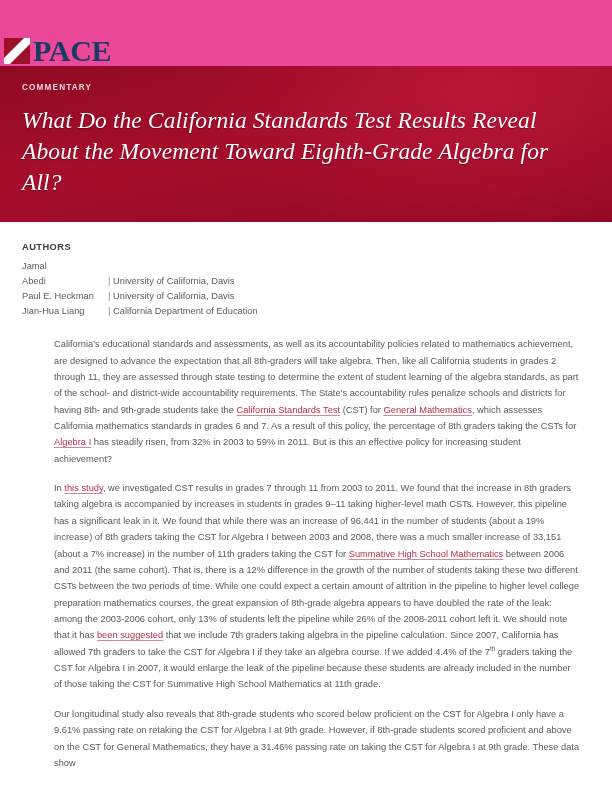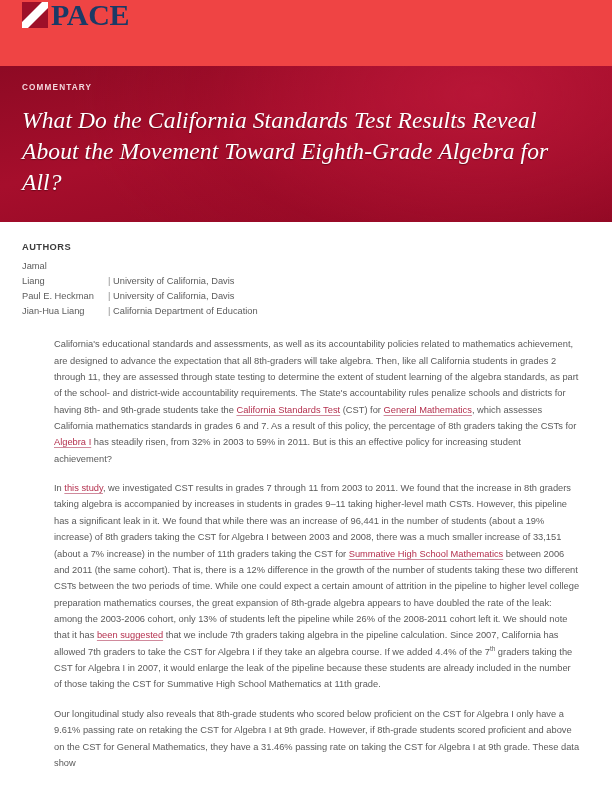--- a/index.html
+++ b/index.html
@@ -12,24 +12,24 @@
     background: #ffffff;
     font-family: "Liberation Sans", sans-serif;
     color: #4a4a4a;
     overflow: hidden;
     position: relative;
   }
 
   
   .logo-bar {
     height: 66px;
-    background: #ef4444;
+    background: #ec4899;
     display: flex;
-    align-items: flex-start;
-    padding-left: 22px;
+    align-items: flex-end;
+    padding-left: 4px;
     box-sizing: border-box;
   }
   .logo {
     display: flex;
     align-items: center;
     gap: 3px;
   }
   .logo-mark {
     width: 26px;
     height: 26px;
@@ -157,21 +157,21 @@
 
 <div class="content">
 
   <div class="section-label">AUTHORS</div>
 
   <div class="authors">
     <div class="author-row">
       <span class="author-name">Jamal</span>
     </div>
     <div class="author-row">
-      <span class="author-name fixed">Liang</span>
+      <span class="author-name fixed">Abedi</span>
       <span class="author-sep">|</span>
       <span class="author-aff">&nbsp;<span>University of California, Davis</span></span>
     </div>
     <div class="author-row">
       <span class="author-name fixed">Paul E. Heckman</span>
       <span class="author-sep">|</span>
       <span class="author-aff">&nbsp;<span>University of California, Davis</span></span>
     </div>
     <div class="author-row">
       <span class="author-name fixed">Jian-Hua Liang</span>

